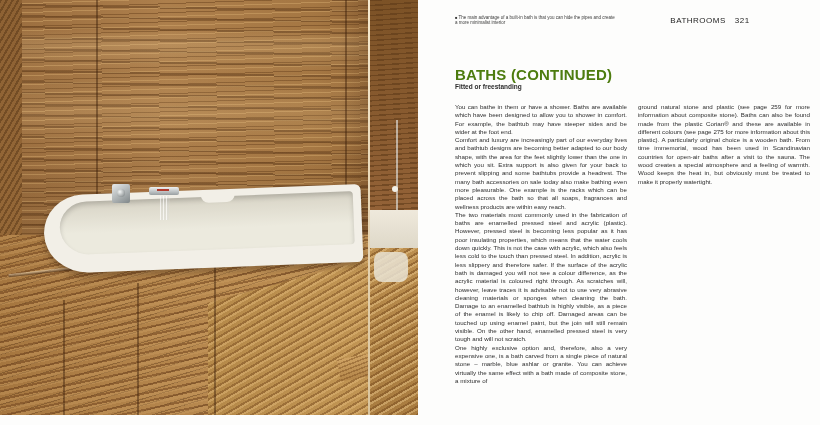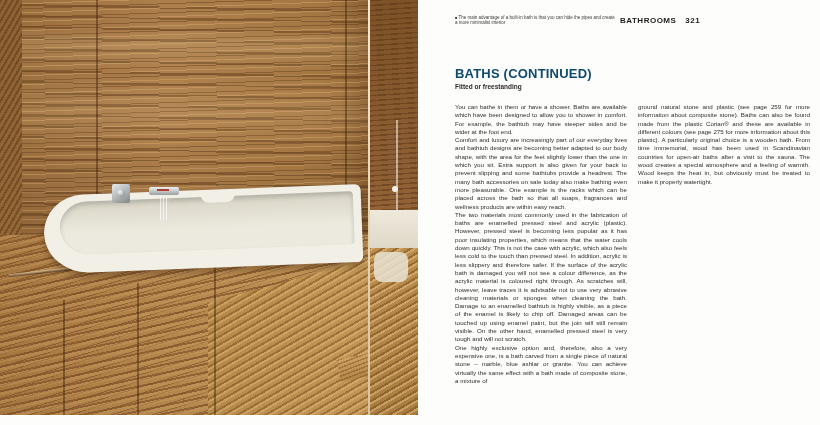--- a/index.html
+++ b/index.html
@@ -100,25 +100,25 @@
     background:
       repeating-linear-gradient(150deg, rgba(120,75,30,.5) 0 2px, rgba(235,200,140,.45) 2px 4px, rgba(0,0,0,0) 4px 7px),
       linear-gradient(180deg,#bb8e4e,#a97c40);}
   .mirror-rail{position:absolute;left:28px;top:120px;width:2px;height:90px;background:rgba(232,236,236,.6);}
   .mirror-dot{position:absolute;left:24px;top:186px;width:6px;height:6px;border-radius:50%;background:#f2f0e8;}
   .mirror-blob{position:absolute;left:6px;top:252px;width:34px;height:30px;border-radius:8px;background:#e9e3d4;opacity:.85;}
 
   
   .caption{position:absolute;left:455px;top:15px;width:160px;font-size:4.5px;line-height:5.4px;color:#3a3a3a;}
   .caption .bullet{font-size:4px;margin-right:1px;vertical-align:top;}
-  .page-header{position:absolute;left:620px;top:16px;width:180px;text-align:left;
-    font-weight:700;font-size:8px;letter-spacing:.5px;color:#1d1d1d;}
+  .page-header{position:absolute;left:620px;top:16px;width:180px;text-align:center;
+    font-weight:400;font-size:8px;letter-spacing:.5px;color:#1d1d1d;}
   .page-header .pgnum{margin-left:9px;}
-  .article-heading{position:absolute;left:455px;top:66px;font-weight:700;font-size:13px;
-    letter-spacing:.2px;color:#0c4a6e;white-space:nowrap;}
+  .article-heading{position:absolute;left:455px;top:66px;font-weight:700;font-size:15px;
+    letter-spacing:.2px;color:#4d7c0f;white-space:nowrap;}
   .article-subheading{position:absolute;left:455px;top:83px;font-weight:700;font-size:6.5px;color:#2c2c2c;}
   .columns{position:absolute;left:455px;top:103px;display:flex;gap:11px;height:292px;overflow:hidden;}
   .col{width:172px;font-size:6.2px;line-height:8.3px;text-align:justify;color:#2e2e2e;}
   .col p{margin:0;}
 </style>
 </head>
 <body>
 
 <div class="photo">
   <div class="wall"></div>

